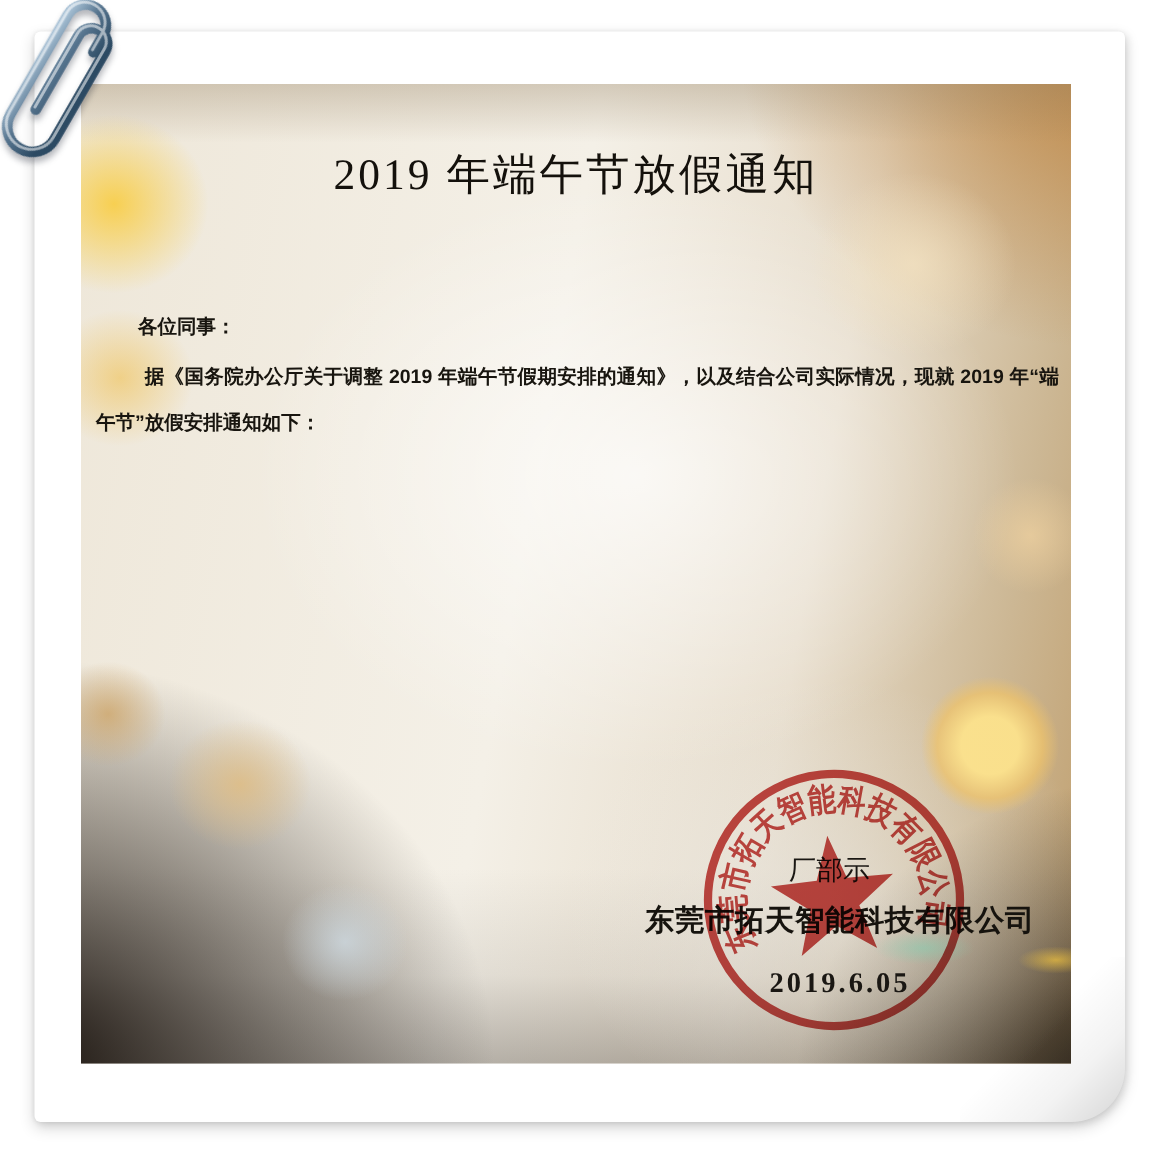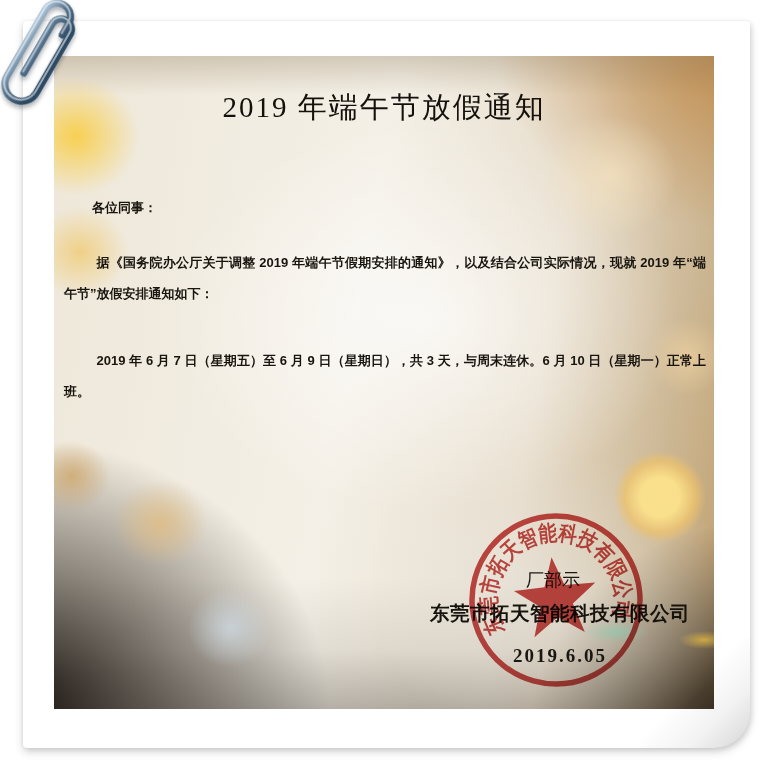--- a/index.html
+++ b/index.html
@@ -48,33 +48,33 @@
       radial-gradient(340px 260px at 56% 40%,  rgba(255,255,255,0.70), rgba(255,255,255,0) 75%),
       radial-gradient(250px 210px at 76% 84%,  rgba(234,234,232,0.55), rgba(234,234,232,0) 72%),
       radial-gradient(420px 360px at -6% 100%, rgba(20,13,8,0.97), rgba(20,13,8,0) 75%),
       radial-gradient(330px 300px at 108% 104%, rgba(24,19,13,0.96), rgba(24,19,13,0) 72%),
       linear-gradient(to top, rgba(90,84,78,0.40) 0%, rgba(130,125,120,0.15) 9%, rgba(130,125,120,0) 20%),
       linear-gradient(to bottom, rgba(150,130,100,0.35), rgba(150,130,100,0) 6%),
       radial-gradient(320px 260px at 103% -3%, rgba(190,133,66,0.95), rgba(190,133,66,0) 75%),
       linear-gradient(100deg, #eee7d9 0%, #f4f0e7 45%, #e7ddcc 70%, #ccb794 88%, #c09f6e 100%);
   }
   .doc-title {
-    padding-top: 34px;
+    padding-top: 44px;
     text-align: center;
     font-family: "Liberation Serif", "DejaVu Serif", serif;
     font-weight: 400;
     font-size: 29px;
     line-height: 34px;
     letter-spacing: 2px;
     color: #14110c;
   }
   .body-text { font-size: 13px; line-height: 31px; font-weight: 700; color: #18150f; }
   .salutation { margin: 68px 10px 0 38px; }
   .para { margin: 0 8px 0 10px; text-align: justify; text-indent: 2.5em; }
-  .p1 { margin-top: 24px; }
+  .p1 { margin-top: 2px; }
   .p2 { margin-top: 36px; }
   .p3 { margin-top: 24px; }
   .sig-line { position: absolute; white-space: nowrap; }
   .sig-issuer {
     left: 472px; top: 512px;
     font-family: "Liberation Serif", "DejaVu Serif", serif;
     font-size: 18px; font-weight: 400; color: #1a1713;
   }
   .sig-company {
     left: 376px; top: 544px;
@@ -113,21 +113,20 @@
 <div class="page">
 
   <div class="card">
     <div class="photo">
 
       <div class="doc-title">2019 年端午节放假通知</div>
 
       <div class="body-text salutation">各位同事：</div>
 
       <p class="body-text para p1">据《国务院办公厅关于调整 2019 年端午节假期安排的通知》，以及结合公司实际情况，现就 2019 年“端午节”放假安排通知如下：</p>
-      <p class="body-text para p2">2019 年 6 月 7 日（星期五）至 6 月 9 日（星期日），共 3 天，与周末连休。6 月 10 日（星期一）正常上班。</p>
 
       <div class="sig-line sig-issuer">厂部示</div>
       <div class="sig-line sig-company">东莞市拓天智能科技有限公司</div>
       <div class="sig-line sig-date">2019.6.05</div>
 
       <svg class="stamp" viewBox="-95 -95 190 190" aria-hidden="true">
         <circle cx="0" cy="0" r="84" fill="none" stroke="#c2322e" stroke-width="5.5"></circle>
         <polygon fill="#c2322e" points="0,-43 -10.1,-13.9 -40.9,-13.3 -16.4,5.3 -25.3,34.8 0,17.2 25.3,34.8 16.4,5.3 40.9,-13.3 10.1,-13.9"></polygon>
         <defs>
           <path id="stamp-arc" d="M -54.4 25.4 A 60 60 0 1 1 54.4 25.4" fill="none"></path>

